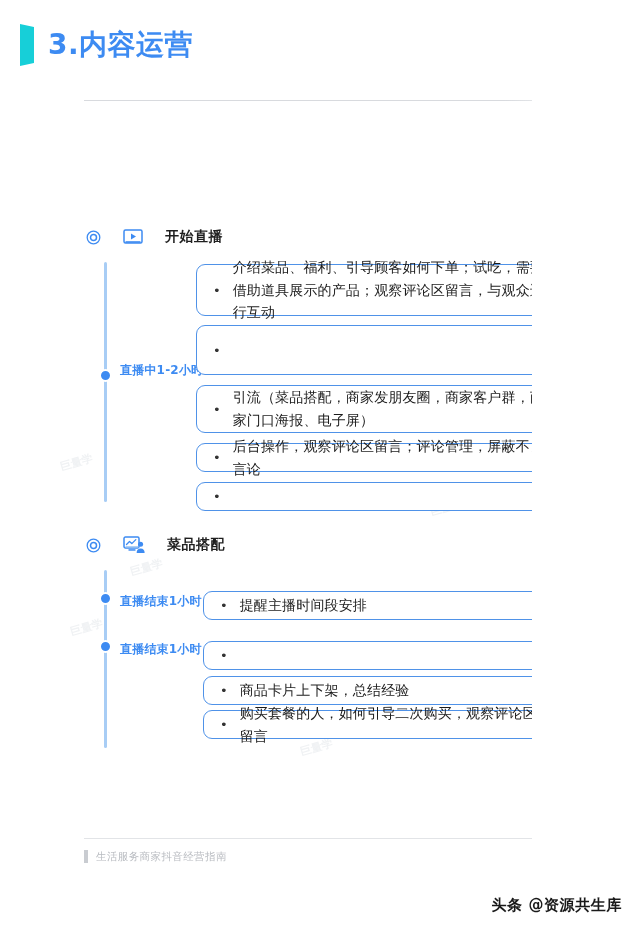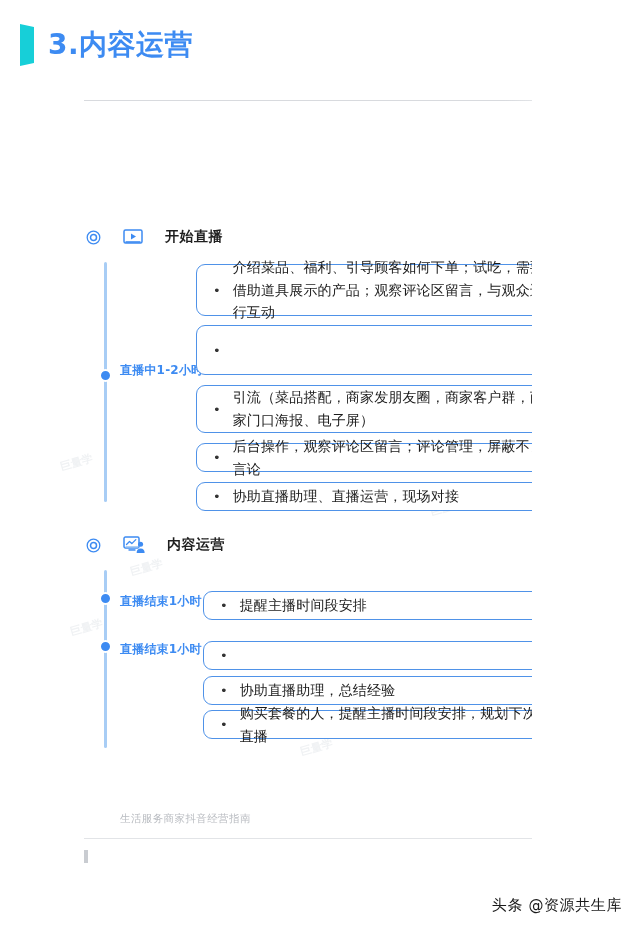--- a/index.html
+++ b/index.html
@@ -134,46 +134,45 @@
     background:#e2e4e7;
   }
   .foot-bar {
     position:absolute;
     left:84px; top:850px;
     width:4px; height:13px;
     background:#c9ccd1;
   }
   .foot-text {
     position:absolute;
-    left:96px; top:812px;
+    left:96px; top:850px;
     font-size:10.5px;
     color:#b9bcc1;
     letter-spacing:0.4px;
-    margin-left:24px;
   }
   .foot-page {
     position:absolute;
     left:540px; top:850px;
     font-size:12px;
     color:#b9bcc1;
   }
 
   
   .brand-strip {
     position:absolute;
     left:0; top:880px;
     width:640px; height:45px;
     background:#ffffff;
   }
   .brand-text {
     position:absolute;
     right:18px; top:896px;
     font-size:15px;
     color:#1a1a1a;
-    font-weight:400;
+    font-weight:700;
     letter-spacing:0.6px;
   }
 </style>
 </head>
 <body>
 
 <div class="page">
 
   <div class="title-row">
     <div class="title-flag"></div>
@@ -223,63 +222,62 @@
     <span class="box-text">引流（菜品搭配，商家发朋友圈，商家客户群，商家门口海报、电子屏）</span>
   </div>
 
   <div class="box" style="left:196px; top:443px; width:366px; height:29px;">
     <span class="box-bullet">•</span>
     <span class="box-text">后台操作，观察评论区留言；评论管理，屏蔽不良言论</span>
   </div>
 
   <div class="box" style="left:196px; top:482px; width:366px; height:29px;">
     <span class="box-bullet">•</span>
-    <span class="box-text">协助直播助理、直播运营，现场对接</span>
   </div>
 
   <div class="section-head" style="left:86px; top:536px;">
     <svg class="ring-icon" width="15" height="15" viewBox="0 0 15 15">
       <circle cx="7.5" cy="7.5" r="6.3" fill="none" stroke="#3d8bf2" stroke-width="1.3"></circle>
       <circle cx="7.5" cy="7.5" r="3.0" fill="none" stroke="#3d8bf2" stroke-width="1.5"></circle>
     </svg>
     <svg class="glyph-icon" width="22" height="18" viewBox="0 0 22 18">
       <rect x="1" y="1" width="15" height="11" rx="1.4" fill="none" stroke="#3d8bf2" stroke-width="1.5"></rect>
       <polyline points="3.5,8.5 6.5,5.5 8.8,7.6 12.8,3.6" fill="none" stroke="#3d8bf2" stroke-width="1.3" stroke-linejoin="round" stroke-linecap="round"></polyline>
       <rect x="2.5" y="10.3" width="13" height="1.5" fill="#8fbdf2"></rect>
       <rect x="5.5" y="13.2" width="7" height="1.5" fill="#3d8bf2"></rect>
       <circle cx="17.6" cy="8.2" r="2.5" fill="#3d8bf2"></circle>
       <path d="M13.6 17 Q13.6 12.4 17.6 12.4 Q21.6 12.4 21.6 17 Z" fill="#3d8bf2"></path>
     </svg>
-    <span class="section-label">内容运营</span>
+    <span class="section-label">菜品搭配</span>
   </div>
 
   <div class="tl-line" style="left:104px; top:570px; height:178px;"></div>
   <div class="tl-dot" style="left:99px; top:592px;"></div>
   <div class="tl-label" style="left:120px; top:593px;">直播结束1小时</div>
 
   <div class="tl-dot" style="left:99px; top:640px;"></div>
   <div class="tl-label" style="left:120px; top:641px;">直播结束1小时</div>
 
   <div class="box" style="left:203px; top:591px; width:359px; height:29px;">
     <span class="box-bullet">•</span>
     <span class="box-text">提醒主播时间段安排</span>
   </div>
 
   <div class="box" style="left:203px; top:641px; width:359px; height:29px;">
     <span class="box-bullet">•</span>
   </div>
 
   <div class="box" style="left:203px; top:676px; width:359px; height:29px;">
     <span class="box-bullet">•</span>
-    <span class="box-text">协助直播助理，总结经验</span>
+    <span class="box-text">商品卡片上下架，总结经验</span>
   </div>
 
   <div class="box" style="left:203px; top:710px; width:359px; height:29px;">
     <span class="box-bullet">•</span>
-    <span class="box-text">购买套餐的人，提醒主播时间段安排，规划下次直播</span>
+    <span class="box-text">购买套餐的人，如何引导二次购买，观察评论区留言</span>
   </div>
 
   <div class="foot-rule"></div>
   <div class="foot-bar"></div>
   <div class="foot-text">生活服务商家抖音经营指南</div>
   <div class="foot-page">20</div>
 
 </div>
 
 <div class="brand-strip"></div>

